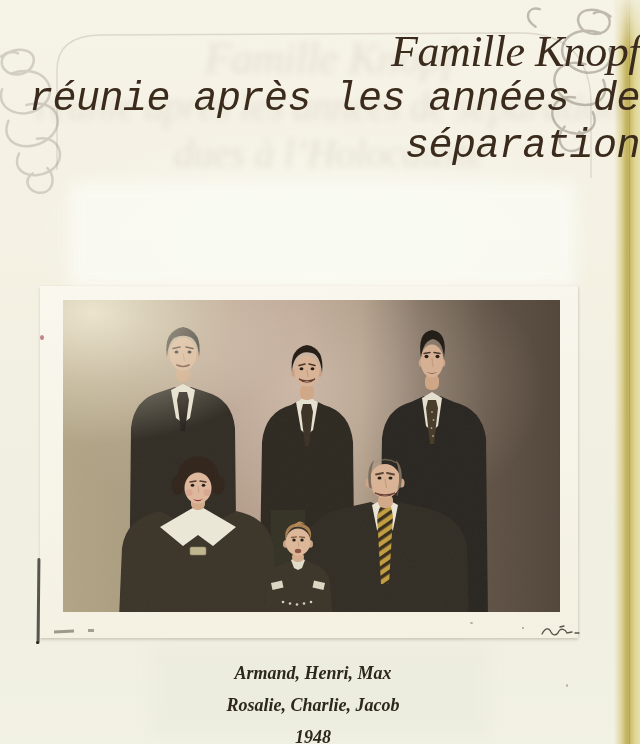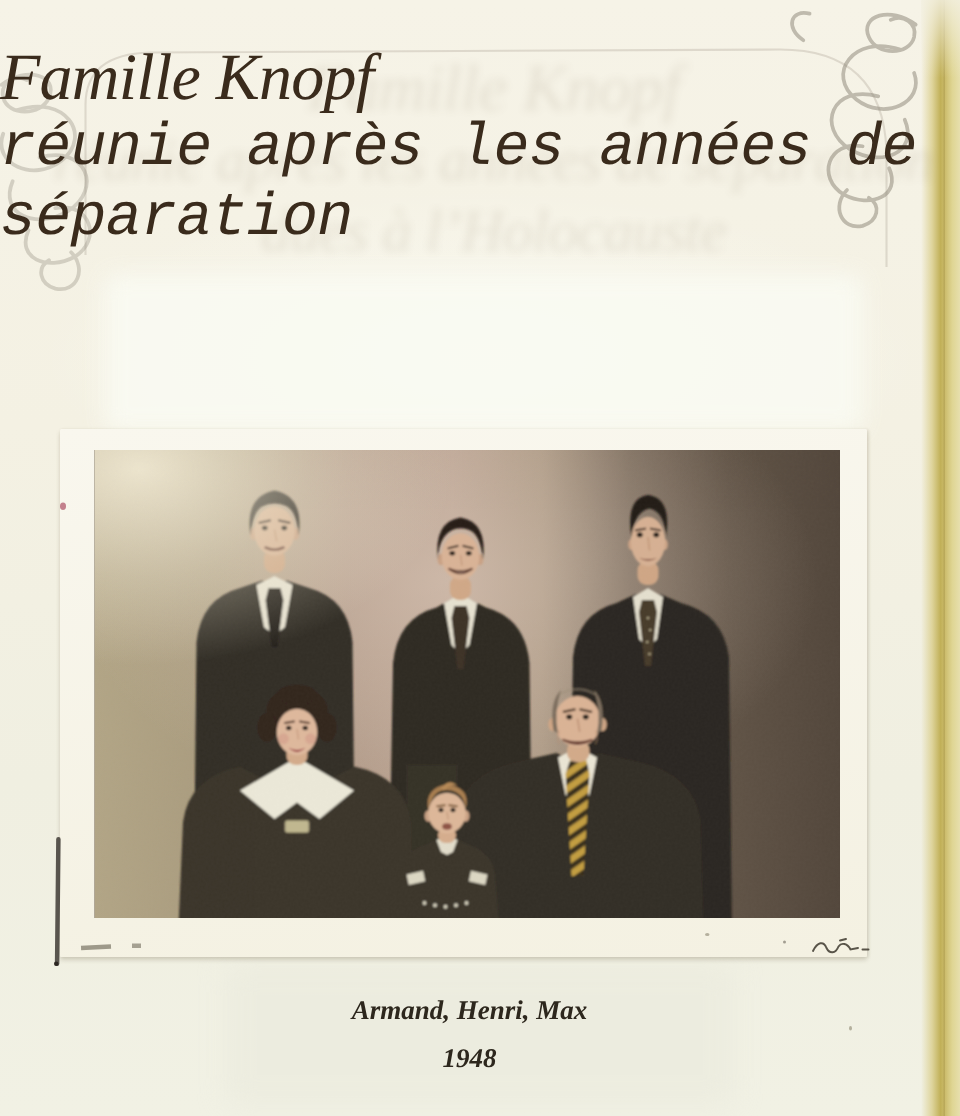--- a/index.html
+++ b/index.html
@@ -31,21 +31,21 @@
   
   .white-patch{
     position:absolute;left:70px;top:183px;width:505px;height:104px;
     background:#fafbf3;border-radius:6px;filter:blur(7px);opacity:.85;
   }
   .caption-patch{
     position:absolute;left:150px;top:642px;width:340px;height:96px;
     background:#eaeadd;border-radius:8px;filter:blur(9px);opacity:.6;
   }
   
-  .title-block{position:absolute;left:0;right:0;top:0;padding-top:28px;text-align:left;
+  .title-block{position:absolute;left:0;right:0;top:0;padding-top:28px;text-align:right;
     color:var(--title-text,#3a2b1c);font-style:italic;letter-spacing:-0.5px;}
   .title-block .l1{font-size:44px;line-height:48px;}
   .title-block .l2,.title-block .l3{font-size:40px;line-height:47px;font-family:Liberation Mono, monospace;}
   .ghost{position:absolute;left:0;right:0;top:0;padding-top:28px;text-align:center;
     color:#6e5b40;font-style:italic;letter-spacing:-0.5px;
     transform:translate(9px,7px);filter:blur(3px);opacity:.12;pointer-events:none;}
   .ghost .l1{font-size:44px;line-height:48px;}
   .ghost .l2,.ghost .l3{font-size:40px;line-height:47px;}
   
   .photo{
@@ -281,20 +281,21 @@
         </g>
 
         <rect width="497" height="312" fill="url(#washG)"></rect>
         <rect width="497" height="312" filter="url(#grainF)" opacity="0.07"></rect>
       </svg>
     </div>
   </div>
 
   <div class="captions">
     <div>Armand, Henri, Max</div>
+    <div>Rosalie, Charlie, Jacob</div>
     <div>1948</div>
   </div>
 
   <div class="mark streak"></div>
   <div class="mark streak-dot"></div>
   <div class="mark dash1"></div>
   <div class="mark dash2"></div>
   <div class="mark reddot"></div>
   <div class="mark speck1"></div>
   <div class="mark speck2"></div>

